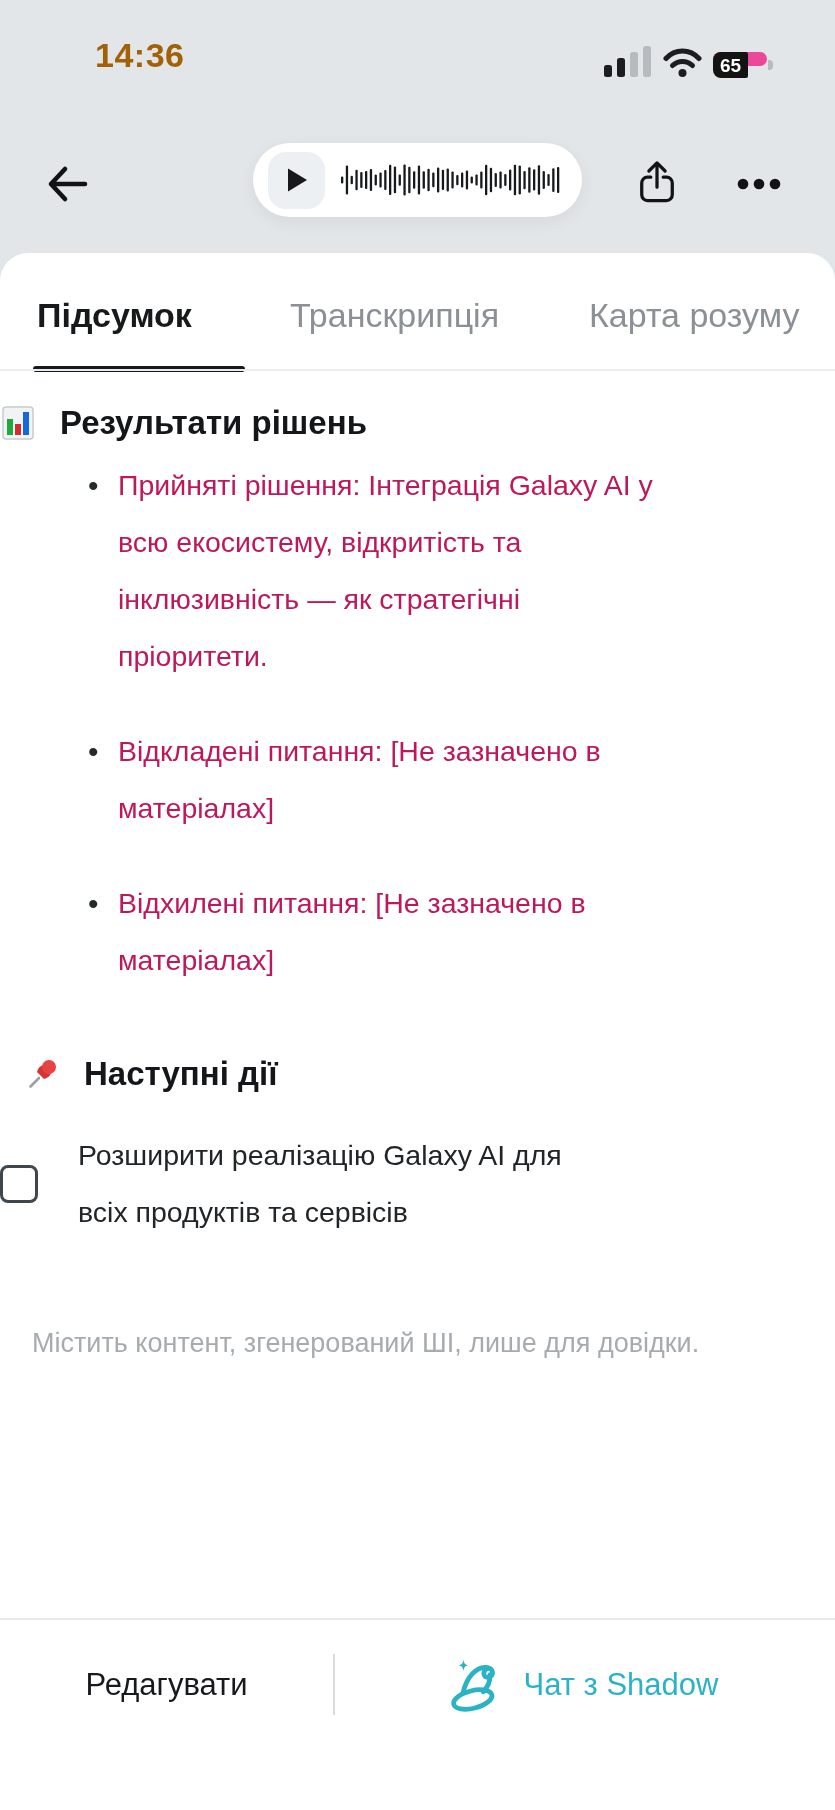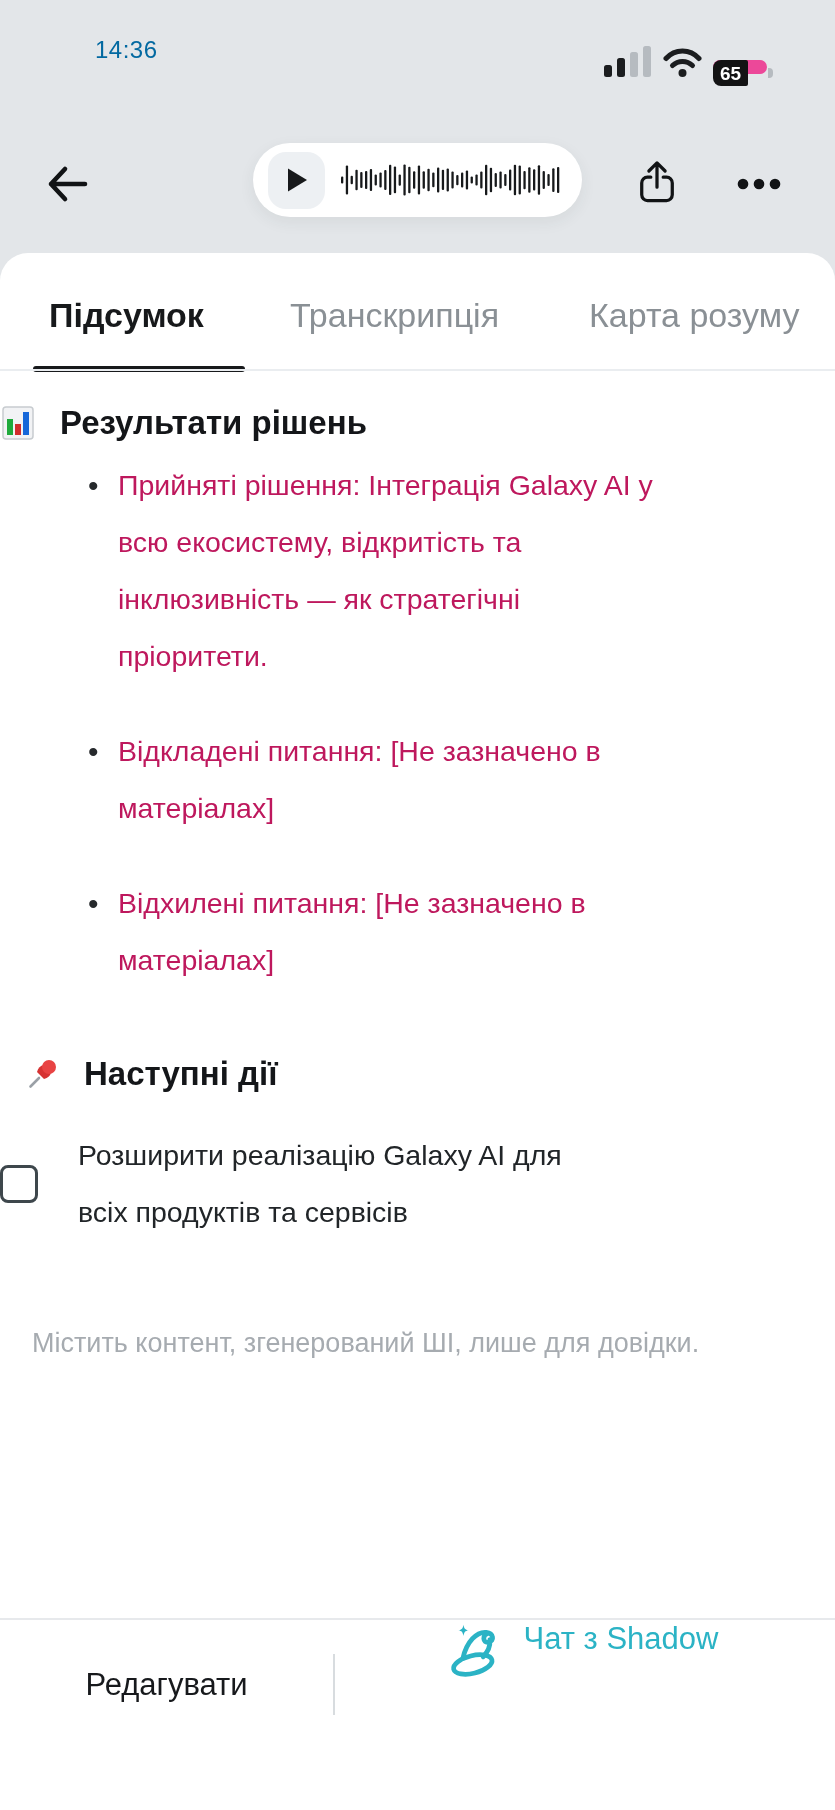--- a/index.html
+++ b/index.html
@@ -1,22 +1,22 @@
 <!DOCTYPE html>
 <html><head>
 <meta charset="utf-8">
 <style>
   html,body{margin:0;padding:0;background:#9aa0a6;}
   .screen{position:relative;width:835px;height:1810px;background:#e3e6e9;overflow:hidden;
           font-family:"Liberation Sans","DejaVu Sans",sans-serif;color:#212528;}
 
   
-  .time{position:absolute;left:95px;top:36px;font-size:24px;font-weight:400;color:#0369a1;letter-spacing:.5px;}
+  .time{position:absolute;left:95px;top:36px;font-size:34px;font-weight:700;color:#a16207;letter-spacing:.5px;}
   .status-icons{position:absolute;right:68px;top:46px;display:flex;align-items:flex-end;gap:11px;}
-  .battery{position:relative;width:54px;height:14px;border-radius:8px;background:#ec4899;margin-bottom:3px;}
+  .battery{position:relative;width:54px;height:14px;border-radius:8px;background:#ec4899;margin-bottom:11px;}
   .battery-fill{position:absolute;left:0;top:0;width:35px;height:26px;background:#131314;border-radius:8px 2px 2px 8px;}
   .battery-num{position:absolute;left:0;top:3px;width:35px;text-align:center;font-size:19px;font-weight:700;color:#fff;}
   .battery-cap{position:absolute;right:-6px;top:8px;width:5px;height:10px;background:#b6bbc0;border-radius:0 4px 4px 0;}
 
   
   .back-btn{position:absolute;left:42px;top:162px;width:50px;height:46px;background:none;border:none;padding:0;cursor:pointer;}
   .player-pill{position:absolute;left:253px;top:143px;width:329px;height:74px;background:#fff;border-radius:37px;
                display:flex;align-items:center;padding-left:15px;box-sizing:border-box;
                box-shadow:0 5px 16px rgba(40,50,60,.07);}
   .play-btn{width:57px;height:57px;border-radius:18px;background:#edf0f3;border:none;display:flex;
@@ -52,21 +52,21 @@
   .check-text{margin-left:40px;font-size:28.5px;line-height:57px;color:#212528;white-space:pre-line;}
 
   .disclaimer{margin-top:88px;padding-left:32px;font-size:27px;line-height:28px;color:#a6abb0;}
 
   
   .footer{position:absolute;left:0;right:0;top:1365px;height:192px;background:#fff;border-top:2px solid #e7e9ec;}
   .footer-vdivider{position:absolute;left:333px;top:34px;width:2px;height:61px;background:#d8dcdf;}
   .edit-btn{position:absolute;left:0;top:0;width:333px;height:129px;background:none;border:none;cursor:pointer;
             font-family:inherit;font-size:31px;color:#17191c;}
   .chat-btn{position:absolute;left:333px;top:0;width:502px;height:129px;background:none;border:none;cursor:pointer;
-            display:flex;justify-content:center;gap:16px;font-family:inherit;}
+            display:flex;align-items:center;justify-content:center;gap:16px;font-family:inherit;}
   .chat-label{font-size:31px;color:#2bb3c5;}
 </style>
 </head>
 <body>
 
 <div class="screen">
 
   <span class="time">14:36</span>
   <div class="status-icons">
     <svg width="48" height="31" viewBox="0 0 48 31">
@@ -162,21 +162,21 @@
       <circle cx="22" cy="6" r="5.3" fill="#111315"></circle>
       <circle cx="38" cy="6" r="5.3" fill="#111315"></circle>
     </svg>
   </button>
 
   <div class="card">
 
     <div class="tabs" id="tabs">
       <div class="tab-underline"></div>
       <div class="tab-hairline"></div>
-    <span class="tab active" style="left: 49px;">Підсумок</span>
+    <span class="tab active" style="left: 37px;">Підсумок</span>
         <span class="tab" style="left: 290px;">Транскрипція</span>
         <span class="tab" style="left: 589px;">Карта розуму</span>
       </div>
 
     <div class="content">
 
       <h2 class="sec-heading" id="heading-1">
         <svg width="36" height="36" viewBox="0 0 36 36">
           <rect x="3" y="2" width="30" height="32" rx="3" fill="#f2f3f5" stroke="#c8ccd0" stroke-width="1.5"></rect>
           <rect x="7" y="14" width="6" height="16" fill="#1faa3c"></rect>

